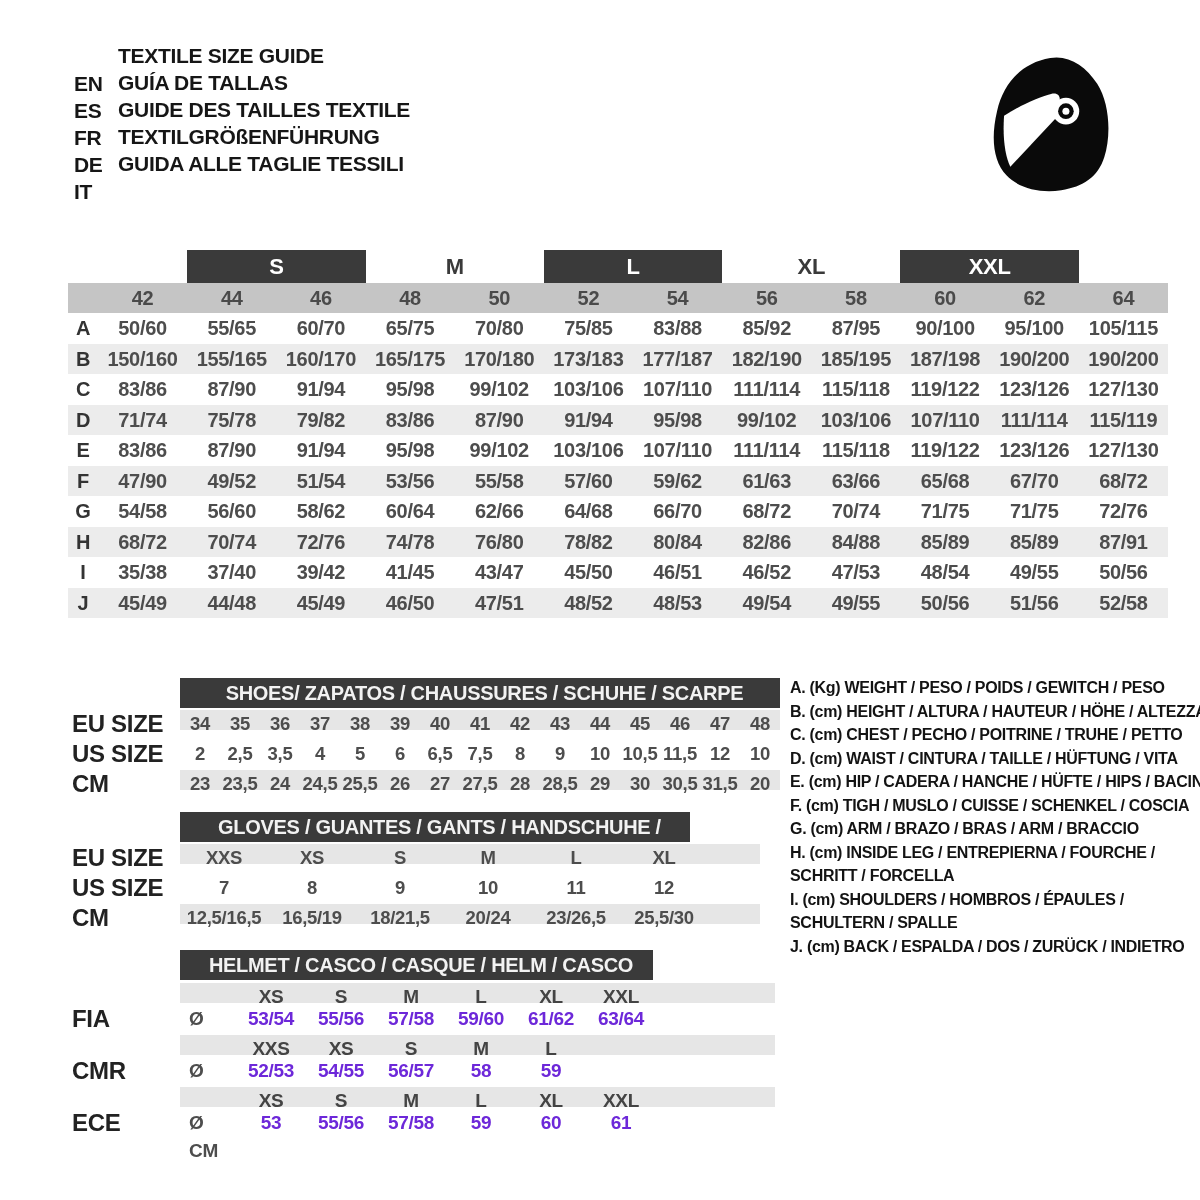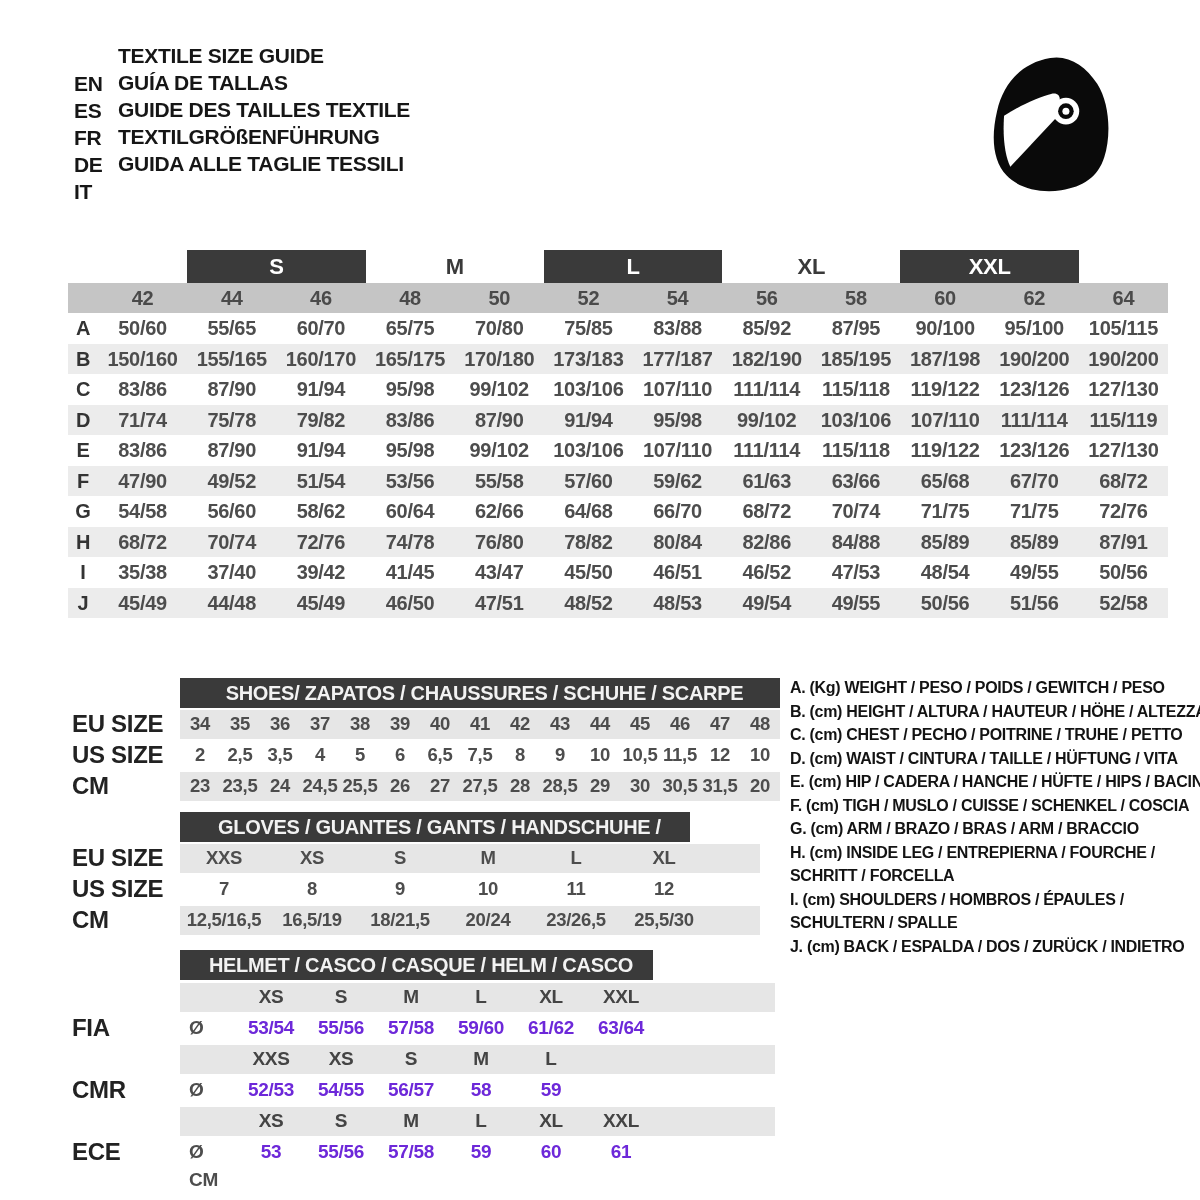--- a/index.html
+++ b/index.html
@@ -26,21 +26,21 @@
   .mt-row.shaded { background:#ececec; }
   .mt-lbl { text-align:center; line-height:30.5px; font-size:20px; color:#333; }
   .mt-val { text-align:center; line-height:30.5px; font-size:20px; color:#4d4d4d; }
 
   
   .section { position:absolute; left:68px; width:712px; }
   .sec-bar { margin-left:112px; height:30px; background:#3a3a3a; color:#f2f2f2;
              line-height:30px; font-size:20px; padding-left:9px;text-align:center; }
   .sg-row { display:flex; margin-top:2px; }
   .sg-label { width:112px; font-size:24px; color:#222; line-height:28px; padding-left:4px; }
-  .sg-band { display:grid; height:29px; }
+  .sg-band { display:grid; height:20px; }
   .sg-band.shaded { background:#e6e6e6; }
   .sg-cell { text-align:center; line-height:28px; font-size:18.5px; color:#4d4d4d; }
   .shoes-band { grid-template-columns:repeat(15,40px); width:600px; }
   .gloves-band { grid-template-columns:repeat(6,88px) 1fr; width:580px; }
   .h-band { grid-template-columns:56px repeat(6,70px) 1fr; width:595px; }
   .h-unit { text-align:left; padding-left:9px; line-height:28px; font-size:19px; color:#4d4d4d; }
   .h-cell { text-align:center; line-height:28px; font-size:19px; color:#6d28d9; }
   .h-size { color:#444; }
 
   

